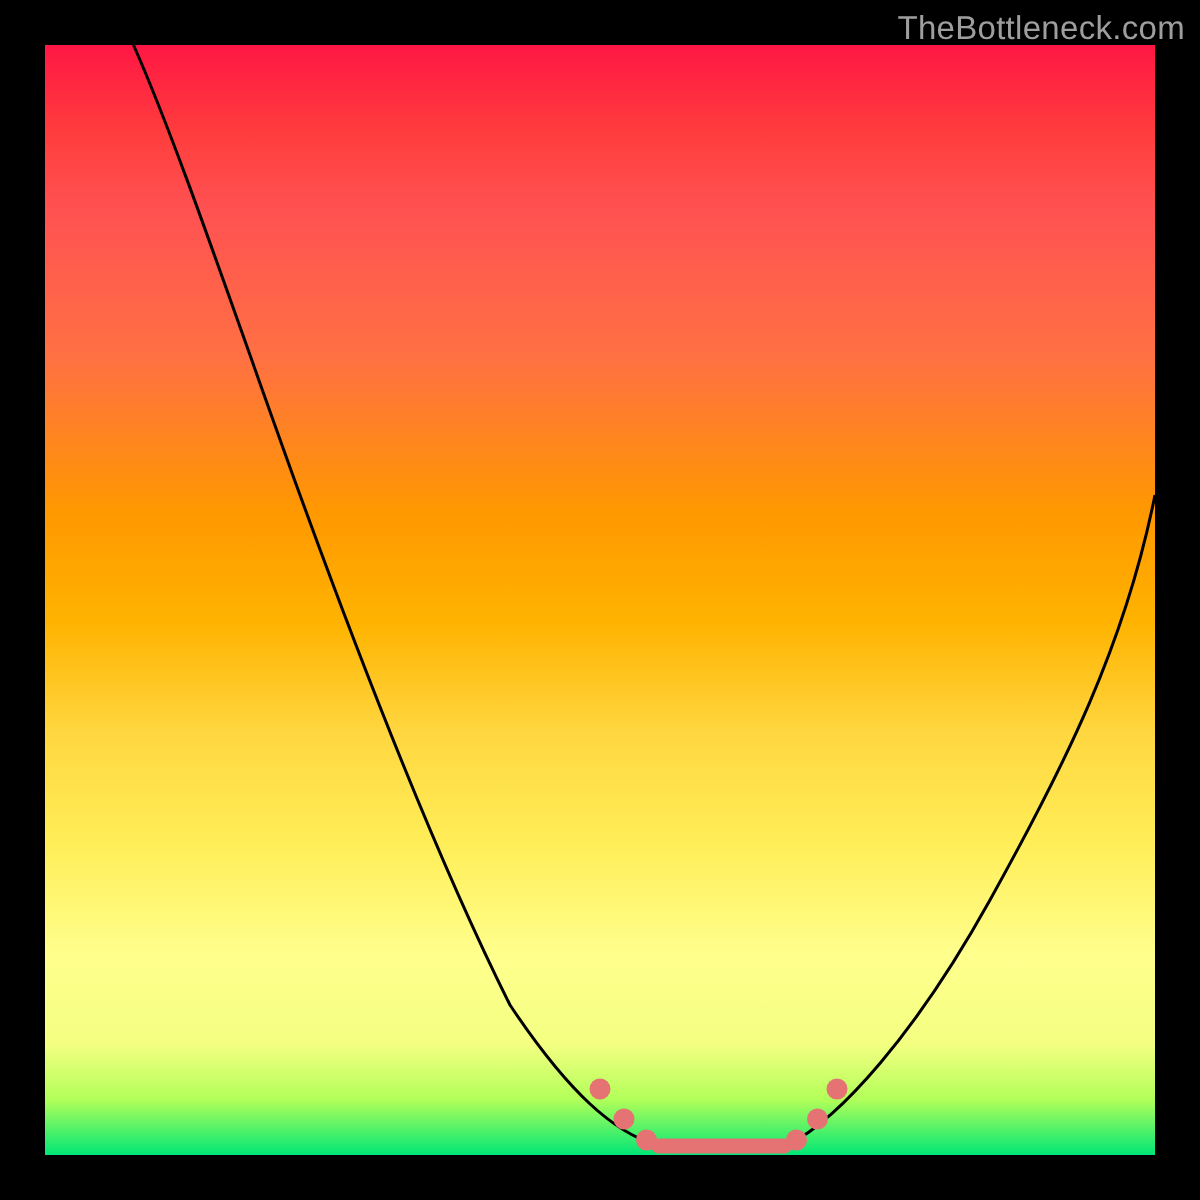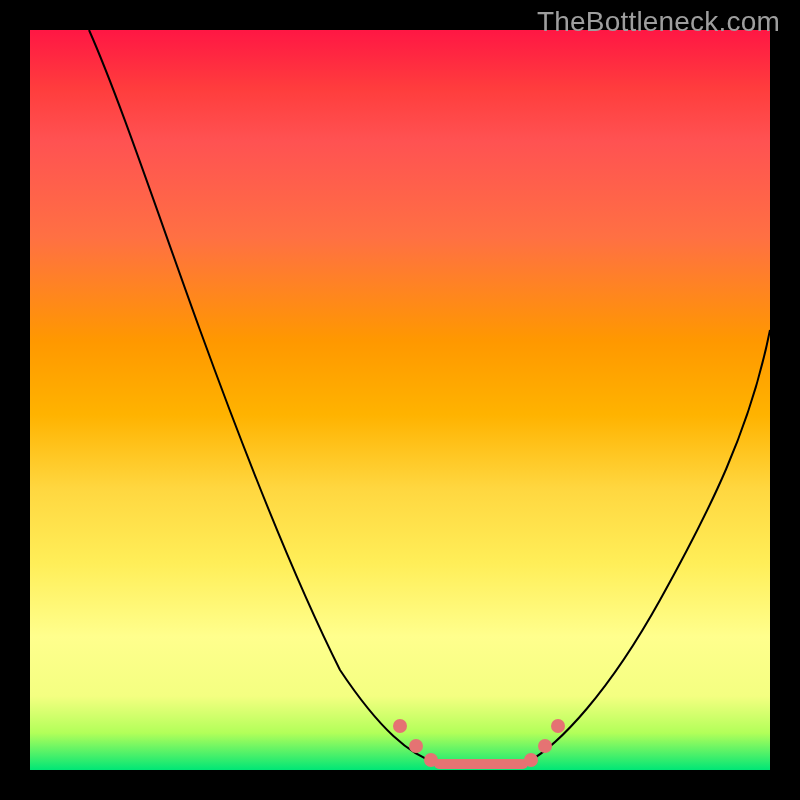--- a/index.html
+++ b/index.html
@@ -35,23 +35,23 @@
       #ffee58 72%,
       #ffff8d 82%,
       #f4ff81 90%,
       #b2ff59 95%,
       #00e676 100%
     );
   }
   .watermark {
     position: absolute;
     top: 6px;
-    right: 20px;
+    right: 10px;
     color: #9e9e9e;
-    font-size: 28px;
+    font-size: 22px;
     font-weight: 500;
     letter-spacing: 0.2px;
     user-select: none;
   }
   svg.curve {
     position: absolute;
     left: 30px;
     top: 30px;
     width: 740px;
     height: 740px;

